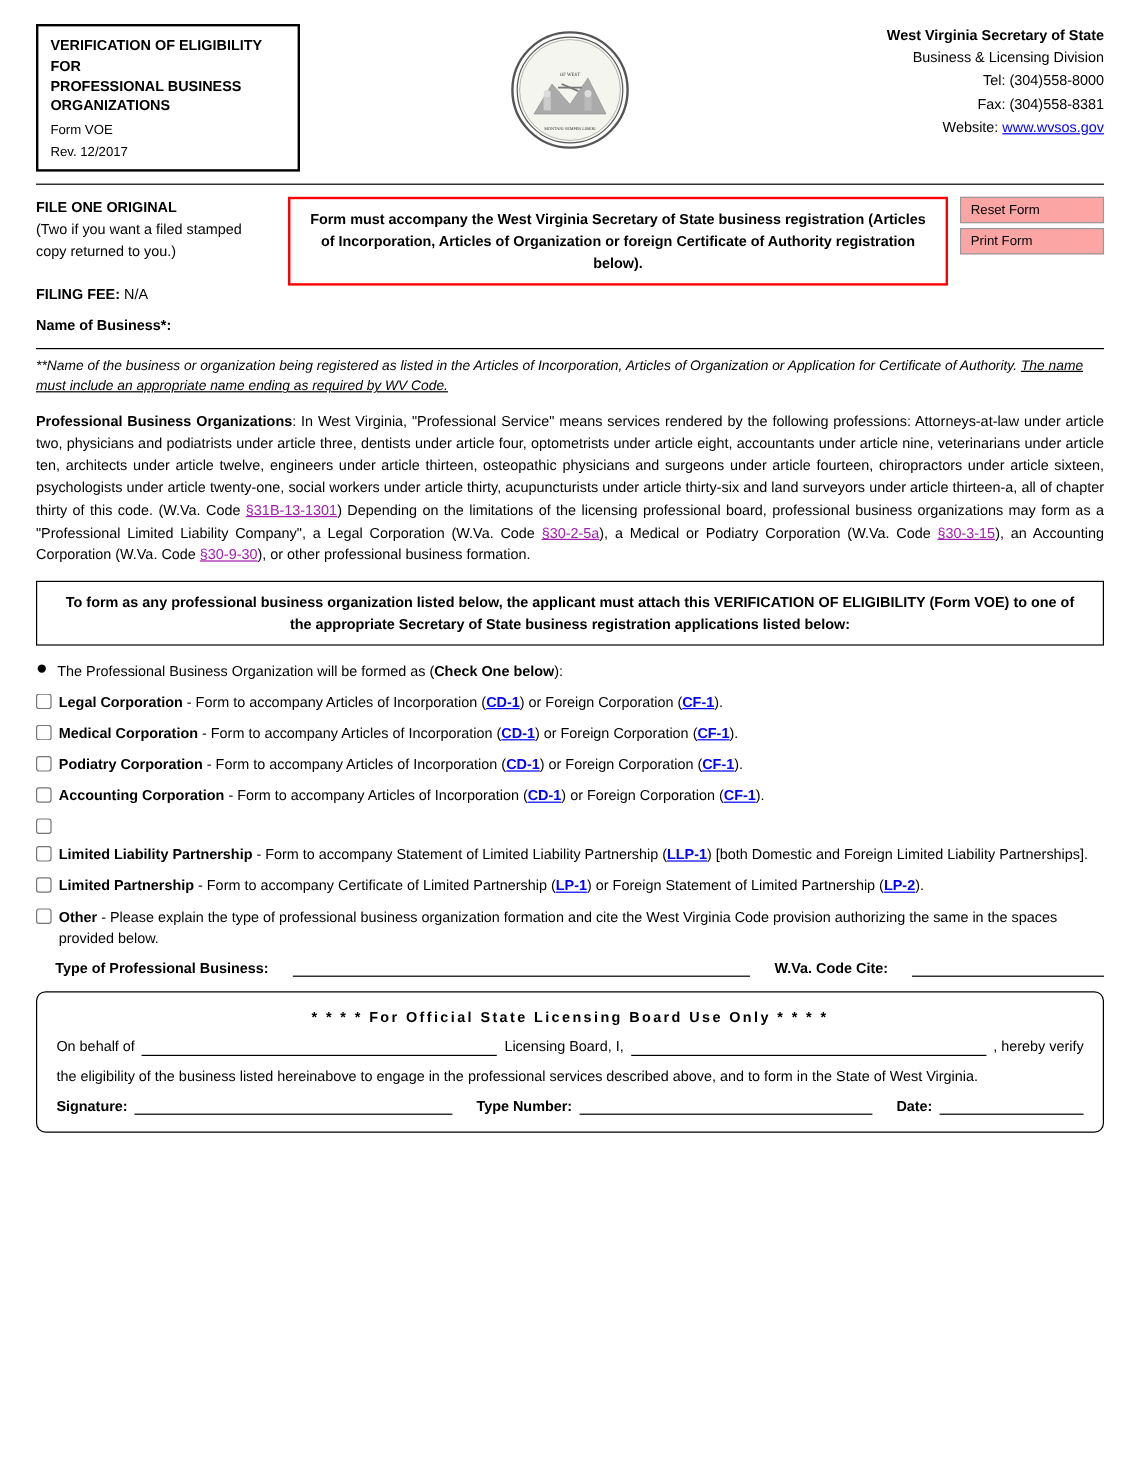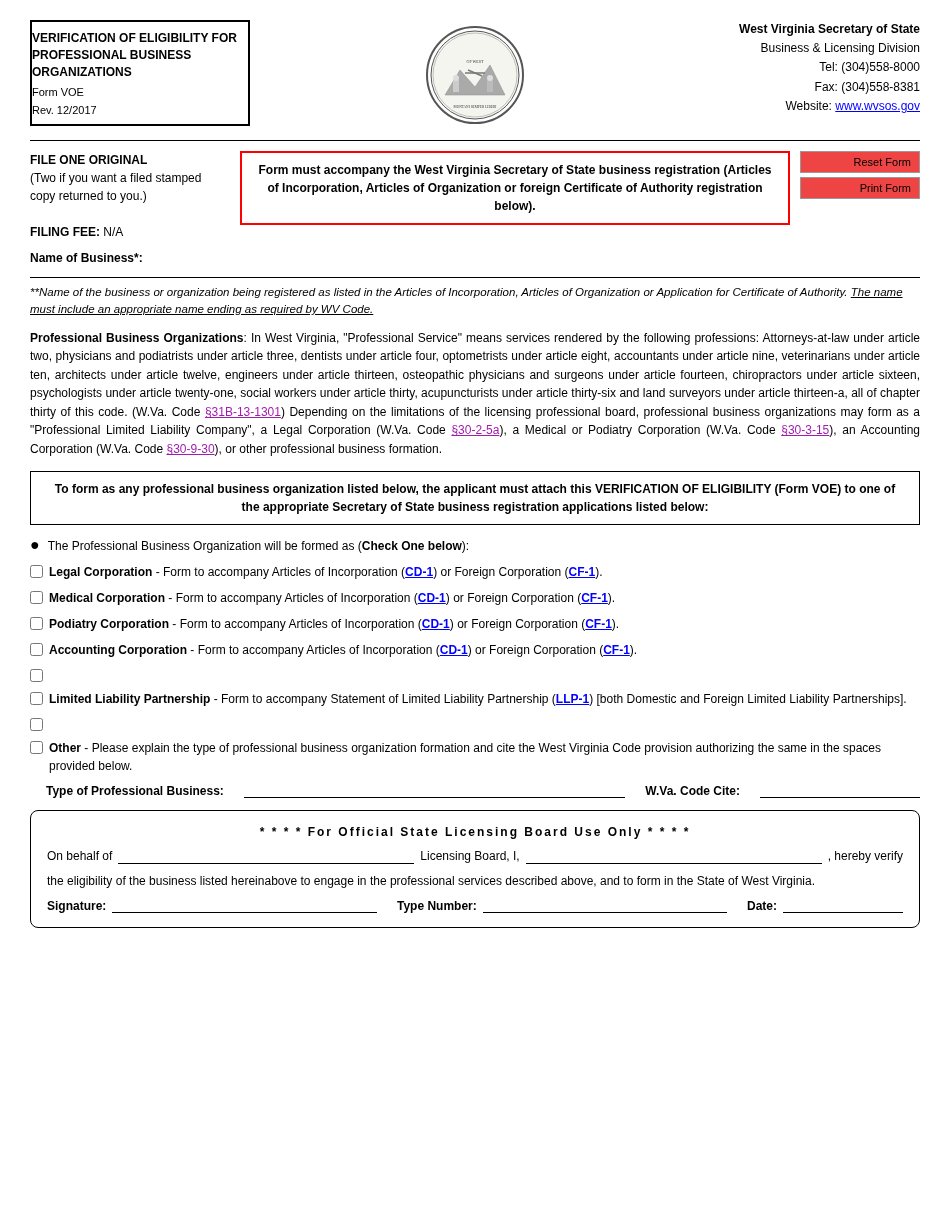--- a/index.html
+++ b/index.html
@@ -16,21 +16,21 @@
     
     .header {
       display: flex;
       align-items: flex-start;
       border-bottom: 1px solid #000;
       padding-bottom: 10px;
       margin-bottom: 10px;
     }
     .header-left {
       border: 2px solid #000;
-      padding: 8px 0;
+      padding: 8px 10px;
       width: 220px;
       min-height: 100px;
       flex-shrink: 0;
     }
     .header-left h2 {
       font-size: 12px;
       font-weight: bold;
       text-transform: uppercase;
       line-height: 1.4;
     }
@@ -91,25 +91,25 @@
     }
     .info-right {
       display: flex;
       flex-direction: column;
       gap: 4px;
       width: 120px;
       flex-shrink: 0;
     }
     .form-button {
       border: 1px solid #999;
-      background: #ef4444;
+      background: #fca5a5;
       padding: 4px 8px;
       font-size: 11px;
       cursor: pointer;
-      text-align: right;
+      text-align: left;
       width: 100%;
     }
 
     
     .name-business-row {
       display: flex;
       align-items: flex-end;
       border-bottom: 1px solid #000;
       padding-bottom: 12px;
       margin-bottom: 6px;
@@ -469,20 +469,23 @@
 
 <div class="check-item">
   <input type="checkbox" id="llp" style="">
   <label for="llp" class="item-text">
     <strong>Limited Liability Partnership</strong> - Form to accompany Statement of Limited Liability Partnership (<a href="#"><strong>LLP-1</strong></a>) [both Domestic and Foreign Limited Liability Partnerships].
   </label>
 </div>
 
 <div class="check-item">
   <input type="checkbox" id="lp" style="">
+  <label for="lp" class="item-text">
+    <strong>Limited Partnership</strong> - Form to accompany Certificate of Limited Partnership (<a href="#"><strong>LP-1</strong></a>) or Foreign Statement of Limited Partnership (<a href="#"><strong>LP-2</strong></a>).
+  </label>
 </div>
 
 <div class="check-item">
   <input type="checkbox" id="other" style="">
   <label for="other" class="item-text">
     <strong>Other</strong> - Please explain the type of professional business organization formation and cite the West Virginia Code provision authorizing the same in the spaces provided below.
   </label>
 </div>
 
 <div class="type-row">

